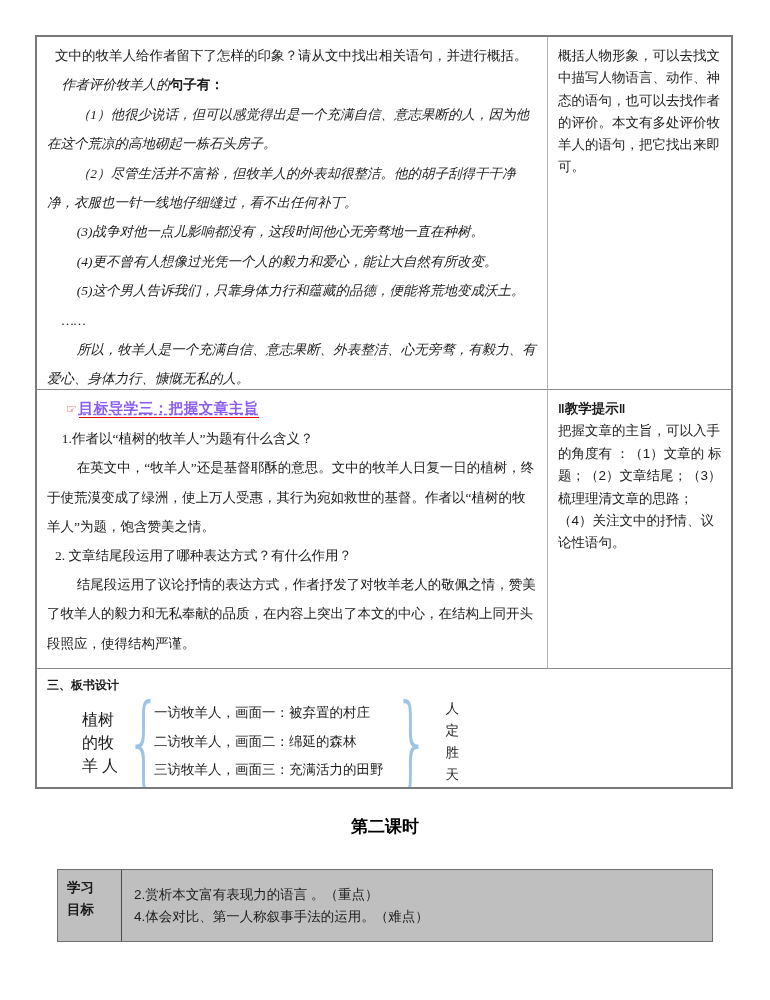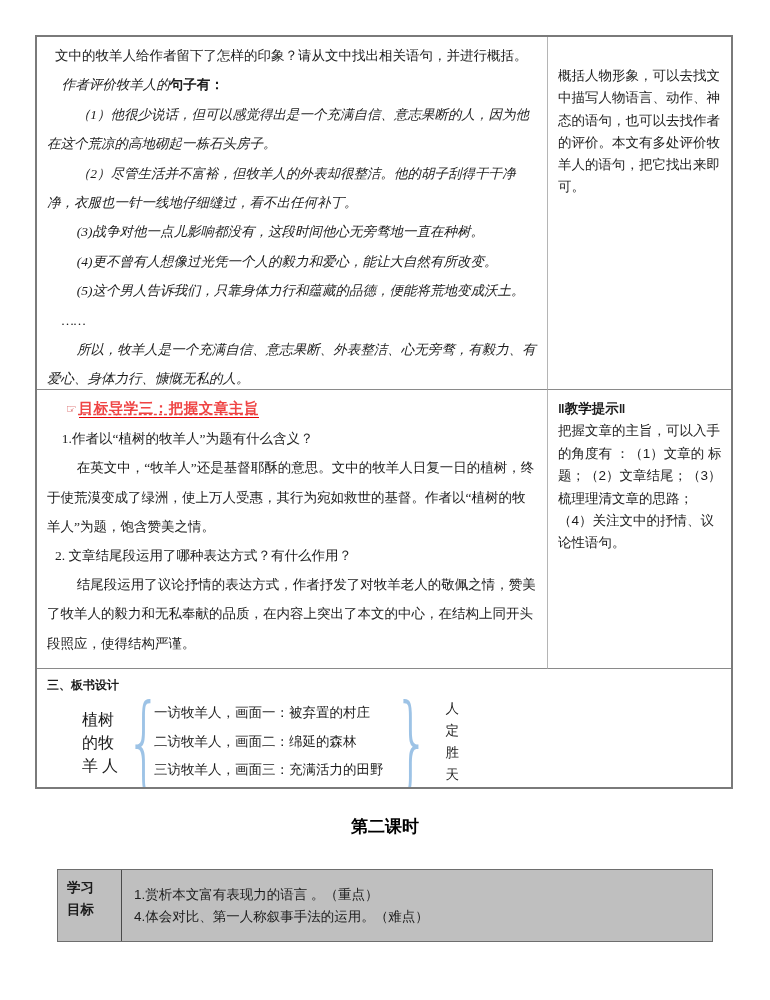--- a/index.html
+++ b/index.html
@@ -14,30 +14,30 @@
     background:#fff;box-sizing:content-box;
   }
   .cell{box-sizing:border-box;padding:4px 10px 0 10px;font-size:13.5px;overflow:hidden;}
   .r1{height:353px;border-bottom:1.5px solid #8a8a8a;}
   .r2{height:279px;border-bottom:1.5px solid #8a8a8a;}
   .r3{grid-column:1 / -1;height:118px;padding-top:6px;}
   .c1{border-right:1.5px solid #b5b5b5;}
   .cell p{margin:0;}
   .r1.c1 p{line-height:29.4px;}
   .side-note{padding:8px 8px 0 10px;}
-  .side-note p{line-height:22.3px;margin-top:20px;}
+  .side-note p{line-height:22.3px;}
   .ind05{text-indent:0.6em;}
   .ind1{text-indent:1.1em;}
   .ind2{text-indent:2.2em;}
   .kai{font-style:italic;}
   .r2.c1 p{line-height:29.2px;}
   .heading-line{line-height:27px;text-indent:1.4em;white-space:nowrap;}
   .pointer{color:#c00000;font-size:12px;margin-right:2px;}
   .goal-heading{
-    color:#ef4444;font-weight:bold;font-size:14.5px;letter-spacing:0.5px;
+    color:#8b5cf6;font-weight:bold;font-size:14.5px;letter-spacing:0.5px;
     text-decoration:underline;text-decoration-style:dashed;
     border-bottom:1px solid #e00000;padding-bottom:1px;
     font-family:"Liberation Sans","DejaVu Sans",sans-serif;
   }
   .tip-cell{padding:8px 8px 0 10px;font-family:"Liberation Sans","DejaVu Sans",sans-serif;font-size:13.5px;}
   .tip-cell p{line-height:22.4px;}
   .tip-title{font-weight:bold;}
   .board-title{font-weight:bold;font-size:12px;line-height:20px;}
   .diagram{display:flex;align-items:center;margin-top:2px;margin-left:35px;}
   .subject{line-height:23px;font-size:16px;text-align:left;}
@@ -126,16 +126,16 @@
 </div>
 
 <h2 class="period-heading">第二课时</h2>
 
 <div class="goal-table">
   <div class="goal-header">
     <div>学习</div>
     <div>目标</div>
   </div>
   <div class="goal-body">
-    <div>1.赏析本文富有表现力的语言 。（重点）</div>
+    <div>2.赏析本文富有表现力的语言 。（重点）</div>
     <div>4.体会对比、第一人称叙事手法的运用。（难点）</div>
   </div>
 </div>
 
 </body></html>

